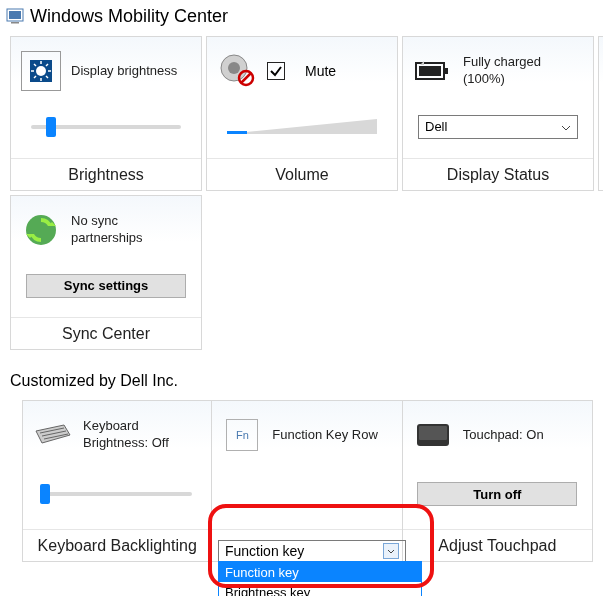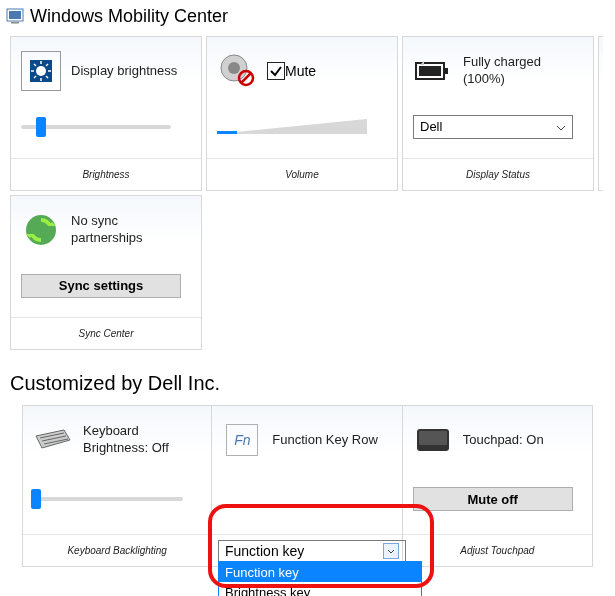--- a/index.html
+++ b/index.html
@@ -5,43 +5,43 @@
   * { box-sizing: border-box; margin: 0; padding: 0; font-family: 'Segoe UI', Tahoma, sans-serif; }
   body { background: #fff; width: 615px; height: 596px; overflow: hidden; font-size: 14px; color: #000; }
   .titlebar { height: 32px; display: flex; align-items: center; padding: 0 6px; gap: 6px; }
   .titlebar .icon { width: 18px; height: 16px; }
   .titlebar .title { font-size: 18px; }
   .grid { display: flex; flex-wrap: wrap; gap: 4px; padding: 4px 10px 0 10px; }
   .tile { width: 192px; height: 155px; border: 1px solid #d8d8d8; background: linear-gradient(#f4f8fc, #ffffff 30%); display: flex; flex-direction: column; position: relative; }
   .tile-top { display: flex; align-items: center; gap: 10px; padding: 10px 10px 0 10px; height: 58px; }
   .tile-icon { width: 40px; height: 40px; flex-shrink: 0; display: flex; align-items: center; justify-content: center; }
   .tile-text { font-size: 13px; line-height: 1.3; color: #222; }
-  .tile-mid { flex: 1; display: flex; align-items: center; justify-content: flex-start; padding: 0 10px; }
-  .tile-footer { border-top: 1px solid #e6e6e6; height: 32px; display: flex; align-items: center; justify-content: center; font-size: 10px; color: #222; font-style: italic; }
+  .tile-mid { flex: 1; display: flex; align-items: center; justify-content: center; padding: 0 10px; }
+  .tile-footer { border-top: 1px solid #e6e6e6; height: 32px; display: flex; align-items: center; justify-content: center; font-size: 16px; color: #222; }
   .slider-track { position: relative; width: 150px; height: 4px; background: #d8d8d8; border-radius: 2px; }
   .slider-thumb { position: absolute; top: -8px; width: 10px; height: 20px; background: #0a84ff; border-radius: 2px; }
-  .mute-row { display: flex; align-items: center; gap: 0; }
+  .mute-row { display: flex; align-items: center; gap: 20px; }
   .chk { width:18px;height:18px;border:1px solid #222;display:flex;align-items:center;justify-content:center; }
   .chk svg { width:14px;height:14px; }
   .vol-bar { position: relative; width: 150px; height: 15px; }
   .vol-fill { position:absolute; left:0; bottom:0; width:20px; height:3px; background:#0a84ff; }
   .combo { width: 160px; height: 24px; border:1px solid #7a7a7a; background:#fff; display:flex; align-items:center; justify-content:space-between; padding:0 6px; font-size:13px; }
   .btn { width: 160px; height:24px; border:1px solid #adadad; background:#e1e1e1; font-size:13px; display:flex;align-items:center;justify-content:center;font-weight:bold; }
-  .section-title { font-size:20px; font-weight:400; padding: 22px 10px 10px 10px; }
+  .section-title { font-size:16px; font-weight:400; padding: 22px 10px 10px 10px; }
   .grid2 { display:flex; gap:0; padding:0 22px; }
   .tile2 { width: 196px; height: 162px; border:1px solid #d8d8d8; background: linear-gradient(#f4f8fc,#ffffff 30%); display:flex;flex-direction:column;position:relative; }
   .tile2 + .tile2 { border-left:none; }
   .annot { position:absolute; border:4px solid #e11; border-radius:18px; pointer-events:none; }
   .dropdown-open { position:absolute; }
   .dropdown-box { width:188px; border:1px solid #0a84ff; background:#fff; font-size:13px; }
   .dropdown-display { height:22px; border:1px solid #7a7a7a; display:flex; align-items:center; justify-content:space-between; padding:0 6px; margin-bottom:-1px; }
   .dropdown-option { height:20px; padding:0 6px; display:flex; align-items:center; }
   .dropdown-option.sel { background:#0a84ff; color:#fff; }
   .icon-border { border:1px solid #999; }
-  .fn-box { width:32px;height:32px;border:1px solid #b0b0b0;display:flex;align-items:center;justify-content:center;font-size:14px;font-style:italic;color:#4a7ab0; }
+  .fn-box { width:32px;height:32px;border:1px solid #b0b0b0;display:flex;align-items:center;justify-content:center;font-size:11px;color:#4a7ab0; }
 </style>
 </head>
 <body>
 
 <div class="titlebar">
   <span class="icon">
     <svg viewBox="0 0 18 16">
         <rect x="1" y="1" width="16" height="12" fill="none" stroke="#4a7ab0" stroke-width="1"></rect>
         <rect x="3" y="3" width="12" height="8" fill="#4a7ab0"></rect>
         <rect x="5" y="14" width="8" height="1.5" fill="#888"></rect>
@@ -195,21 +195,21 @@
     <div class="tile-top">
       <div class="tile-icon">
         <svg width="36" height="26" viewBox="0 0 36 26">
             <rect x="2" y="2" width="32" height="22" rx="3" fill="#333"></rect>
             <rect x="4" y="4" width="28" height="14" rx="1" fill="#555"></rect>
           </svg>
       </div>
       <div class="tile-text">Touchpad: On</div>
     </div>
     <div class="tile-mid">
-      <div class="btn">Mute off</div>
+      <div class="btn">Turn off</div>
     </div>
     <div class="tile-footer">Adjust Touchpad</div>
   </div>
 
 </div>
 
 <div class="dropdown-open" style="left:218px; top:540px;">
   <div class="dropdown-display" style="width:188px;">
     <span>Function key</span>
     <span style="border:1px solid #7aa7d8;width:16px;height:16px;display:flex;align-items:center;justify-content:center;background:#eaf2fb;">

